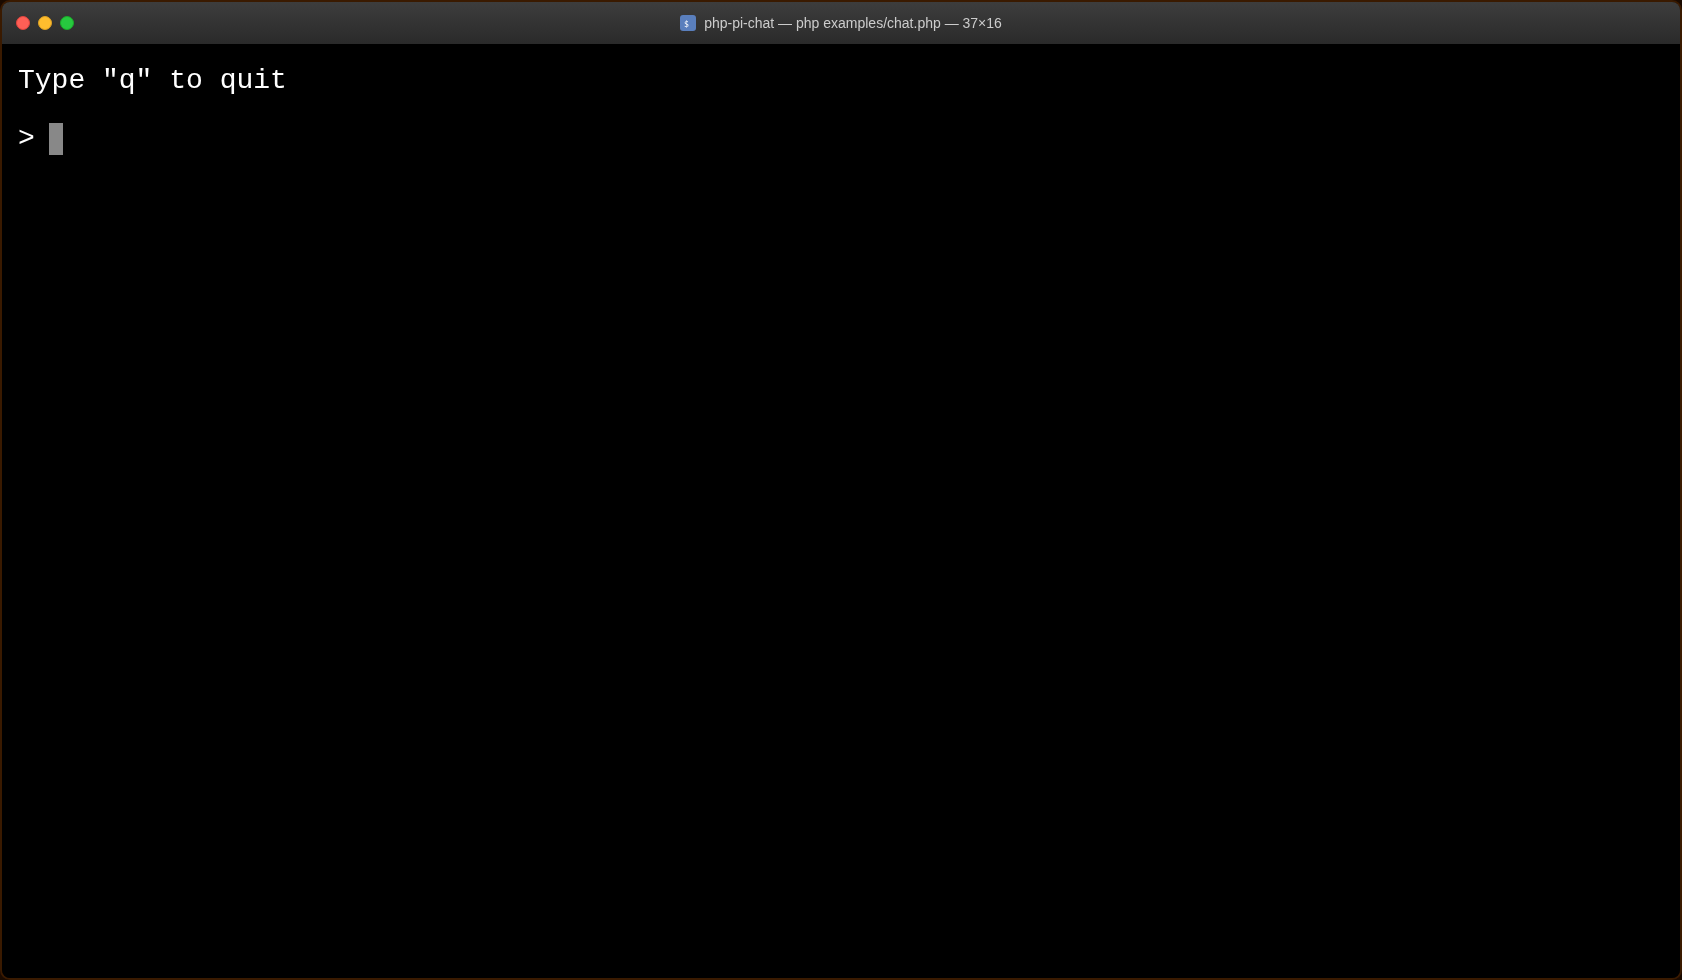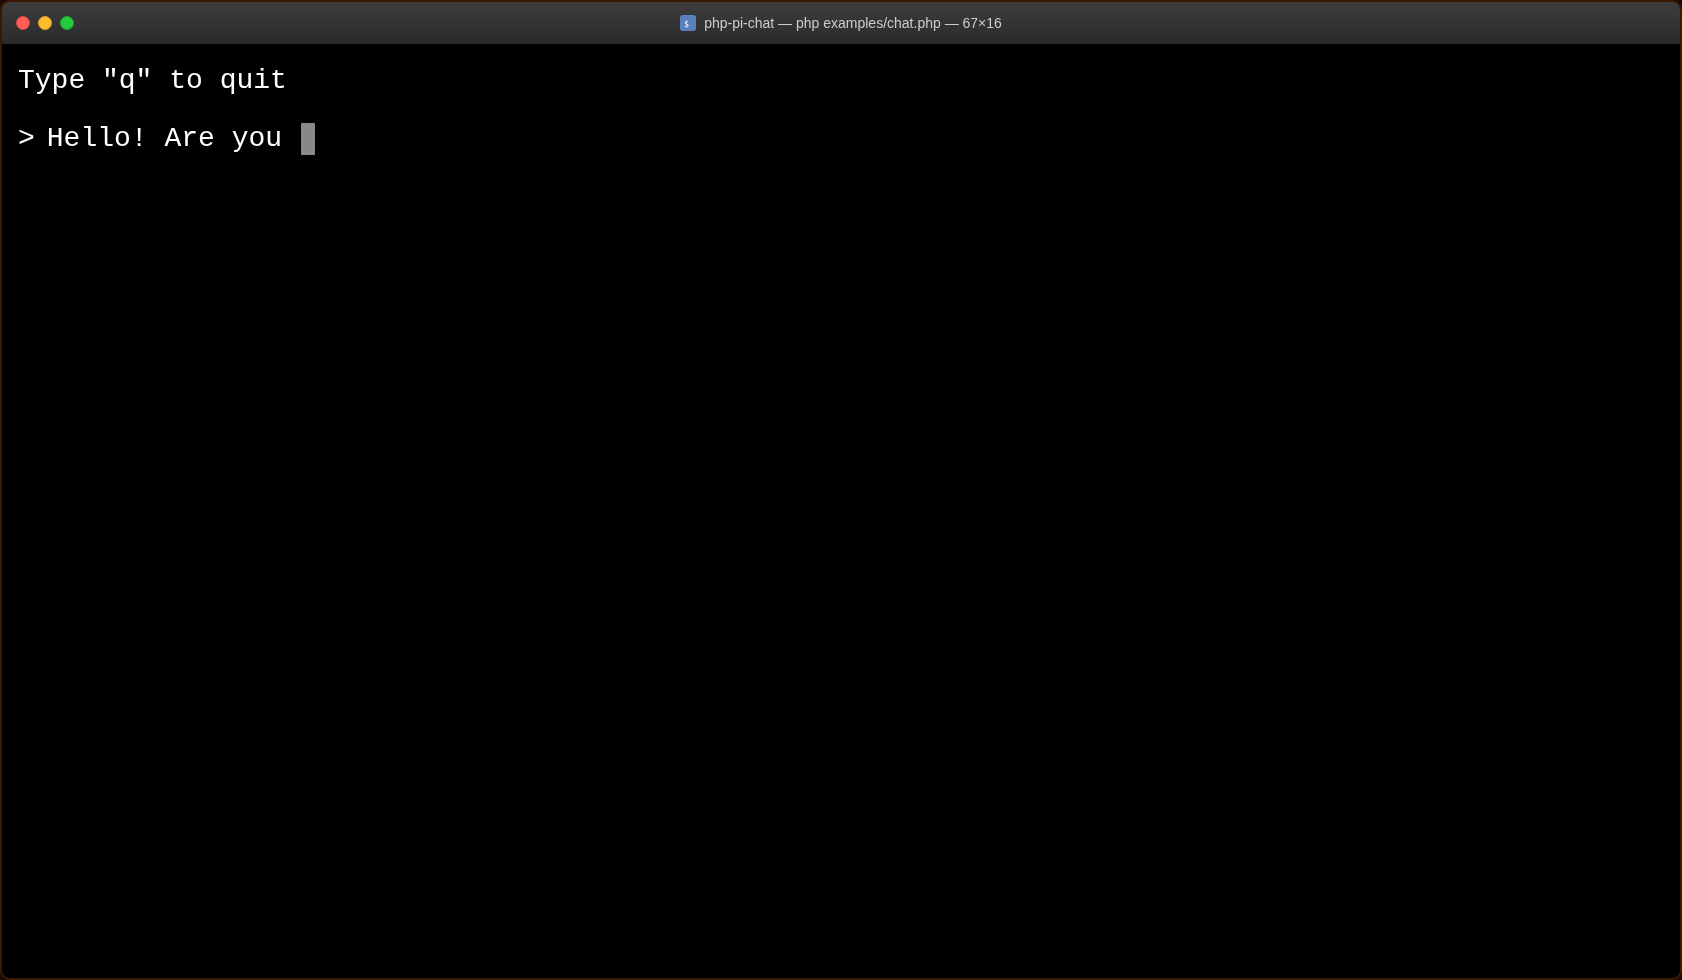--- a/index.html
+++ b/index.html
@@ -147,26 +147,26 @@
       <div class="traffic-light minimize"></div>
       <div class="traffic-light maximize"></div>
     </div>
     <div class="title-bar-text">
       <span class="title-icon">
         <svg width="10" height="10" viewBox="0 0 10 10">
           <rect width="10" height="10" fill="#5a7fbd" rx="1"></rect>
           <text x="1" y="9" font-size="8" fill="white" font-family="monospace">$</text>
         </svg>
       </span>
-      <span>php-pi-chat — php examples/chat.php — 67×16</span>
+      <span>php-pi-chat — php examples/chat.php — 37×16</span>
     </div>
   </div>
 
   <div class="terminal-body">
     <div class="terminal-line">Type "q" to quit</div>
     <div class="prompt-line">
       <span class="prompt-symbol">&gt;</span>
       <span class="prompt-text">
-        <span>Hello! Are you </span><span class="cursor"></span>
+        <span class="cursor"></span>
       </span>
     </div>
   </div>
 </div>
 
 </body></html>

